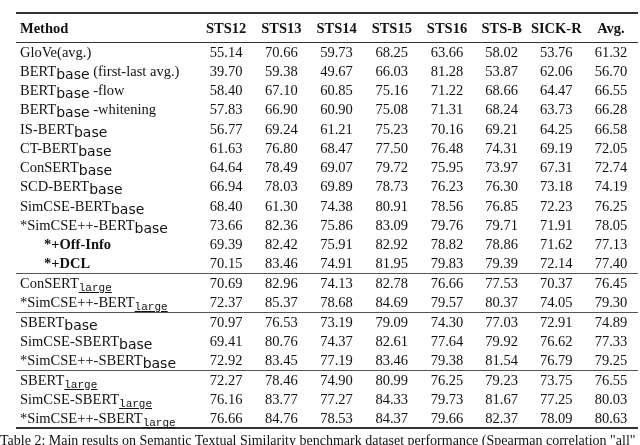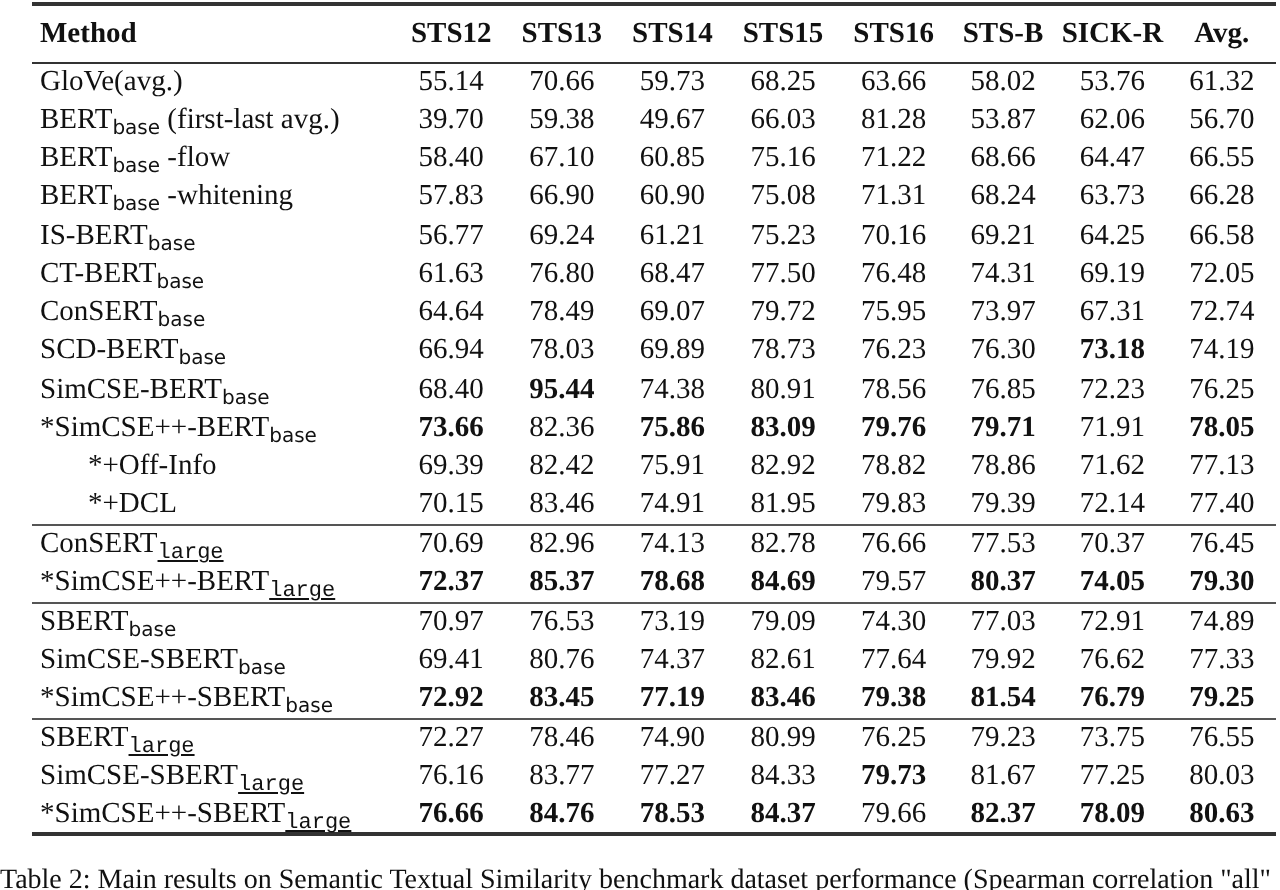--- a/index.html
+++ b/index.html
@@ -5,21 +5,21 @@
     html, body {
       margin: 0; padding: 0;
       width: 640px; height: 445px;
       background: #ffffff;
       overflow: hidden;
       font-family: "Liberation Serif", "DejaVu Serif", serif;
       color: #111;
     }
     .wrap {
       position: absolute;
-      left: 16px; top: 1px;
+      left: 16px; top: 12px;
       width: 622px;
     }
     table {
       border-collapse: collapse;
       width: 622px;
       font-size: 14.5px;
       line-height: 1;
     }
     thead tr { height: 29px; }
     thead th {
@@ -34,27 +34,27 @@
     tbody tr { height: 19.3px; }
     tbody td {
       padding: 0;
       text-align: center;
       white-space: nowrap;
     }
     tbody td.method {
       text-align: left;
       padding-left: 4px;
     }
-    tbody td.method.indent { padding-left: 28px; }
+    tbody td.method.indent { padding-left: 28px; font-weight: bold; }
     tbody tr.group-start td { border-top: 1.2px solid #555; }
     tbody tr.last td { border-bottom: 2px solid #333; }
-    .b { font-weight: bold; }
+    .b { font-weight: normal; }
     sub.sfx {
       font-family: "DejaVu Sans", sans-serif;
-      font-size: 10px;
+      font-size: 14px;
       vertical-align: -3px;
       line-height: 0;
     }
     sub.sfx.mono {
       font-family: "Liberation Mono", "DejaVu Sans Mono", monospace;
       font-size: 11px;
       text-decoration: underline;
     }
     .caption {
       position: absolute;
@@ -182,21 +182,21 @@
           <td>69.89</td>
           <td>78.73</td>
           <td>76.23</td>
           <td>76.30</td>
           <td class="b">73.18</td>
           <td>74.19</td>
         </tr>
         <tr>
           <td class="method"><span>SimCSE-BERT</span><sub class="sfx">base</sub></td>
           <td>68.40</td>
-          <td class="b">95.44</td>
+          <td class="b">61.30</td>
           <td>74.38</td>
           <td>80.91</td>
           <td>78.56</td>
           <td>76.85</td>
           <td>72.23</td>
           <td>76.25</td>
         </tr>
         <tr>
           <td class="method"><span>*SimCSE++-BERT</span><sub class="sfx">base</sub></td>
           <td class="b">73.66</td>

